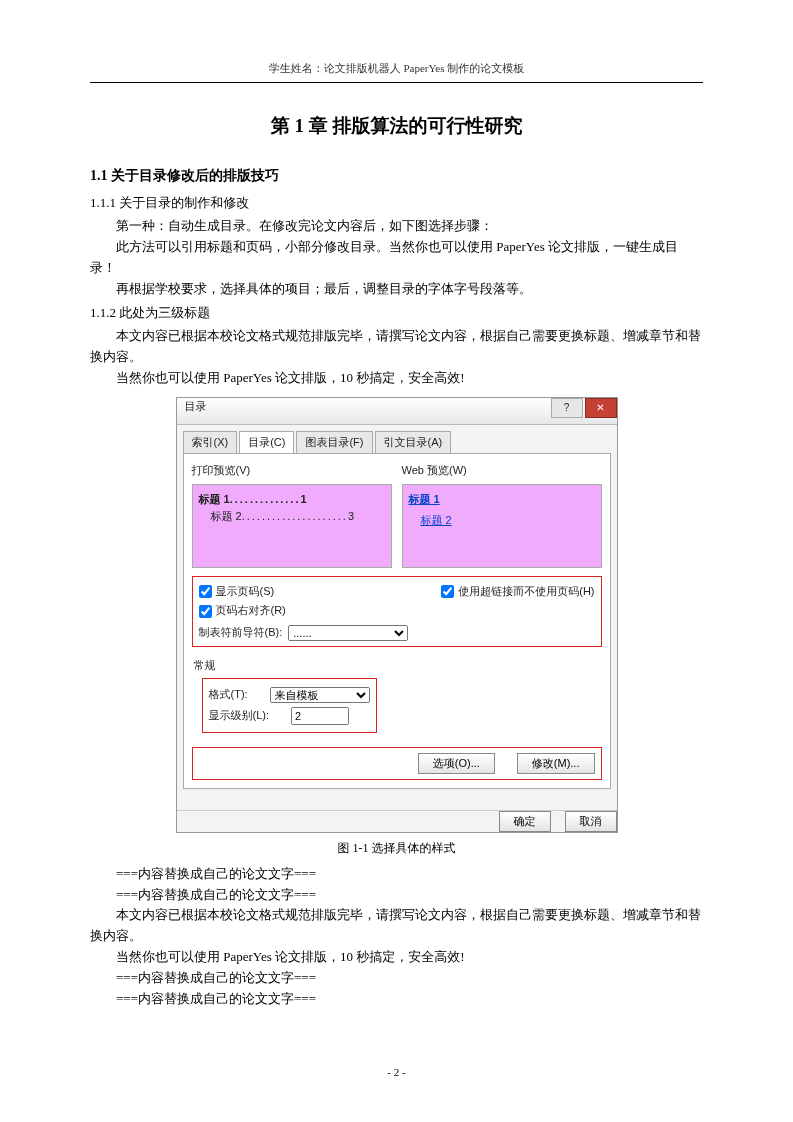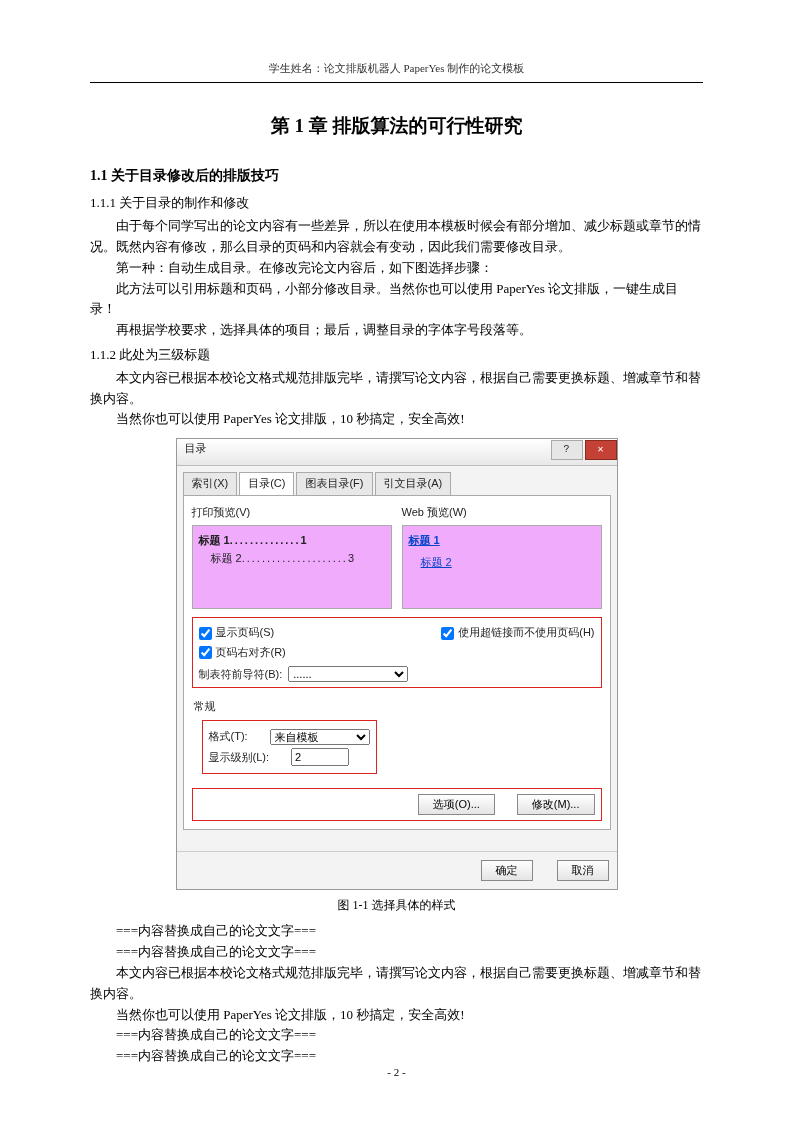--- a/index.html
+++ b/index.html
@@ -58,26 +58,25 @@
     width: 440px;
     border: 1px solid #999;
     background: #f3f3f3;
     font-family: "Microsoft YaHei", Arial, sans-serif;
     font-size: 11px;
     color: #222;
   }
   .titlebar {
     height: 22px;
     display: flex;
-    align-items: center;
+    align-items: flex-start;
     justify-content: space-between;
     padding: 0 0 4px 8px;
     background: linear-gradient(#fff,#e8e8e8);
     border-bottom: 1px solid #bbb;
-    font-family: Liberation Mono, monospace;
   }
   .win-btns { display: flex; }
   .win-btn {
     width: 30px; height: 18px;
     display: flex; align-items: center; justify-content: center;
     font-size: 10px;
   }
   .win-help { background: #e6e6e6; border: 1px solid #aaa; margin-right: 2px; }
   .win-close { background: #c54136; color: #fff; border: 1px solid #8a2b22; }
   .tabs {
@@ -151,22 +150,21 @@
   .btn {
     padding: 2px 14px;
     font-size: 11px;
     border: 1px solid #888;
     background: linear-gradient(#fff,#e4e4e4);
     cursor: pointer;
   }
   .dialog-footer {
     display: flex;
     justify-content: flex-end;
-    gap: 24px;
-    padding: 8px;
+    gap: 14px;
     border-top: 1px solid #ccc;
   }
   .fig-caption { text-align: center; font-size: 12px; margin: 4px 0 6px 0; }
   .page-footer {
     position: absolute;
     bottom: 40px;
     left: 0; right: 0;
     text-align: center;
     font-size: 11px;
   }
@@ -177,21 +175,20 @@
 <div class="page">
 
   <div class="header-text">学生姓名：论文排版机器人 PaperYes 制作的论文模板</div>
   <div class="header-line"></div>
 
   <div class="chapter-title">第 1 章 排版算法的可行性研究</div>
 
   <div class="section-title">1.1 关于目录修改后的排版技巧</div>
 
   <div class="subsection-title">1.1.1 关于目录的制作和修改</div>
-  <p class="para">由于每个同学写出的论文内容有一些差异，所以在使用本模板时候会有部分增加、减少标题或章节的情况。既然内容有修改，那么目录的页码和内容就会有变动，因此我们需要修改目录。</p>
   <p class="para">第一种：自动生成目录。在修改完论文内容后，如下图选择步骤：</p>
   <p class="para">此方法可以引用标题和页码，小部分修改目录。当然你也可以使用 PaperYes 论文排版，一键生成目录！</p>
   <p class="para">再根据学校要求，选择具体的项目；最后，调整目录的字体字号段落等。</p>
 
   <div class="subsection-title">1.1.2 此处为三级标题</div>
   <p class="para">本文内容已根据本校论文格式规范排版完毕，请撰写论文内容，根据自己需要更换标题、增减章节和替换内容。</p>
   <p class="para">当然你也可以使用 PaperYes 论文排版，10 秒搞定，安全高效!</p>
 
   <div class="dialog-wrap">
     <div class="dialog">

